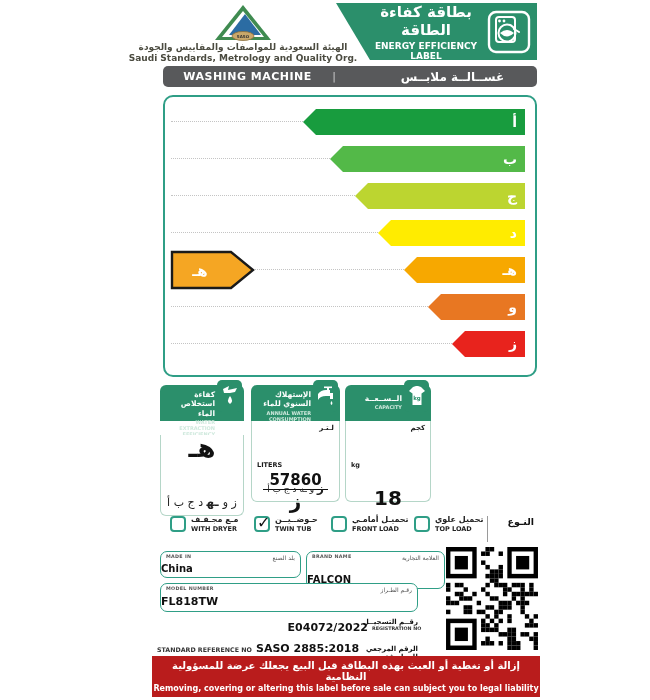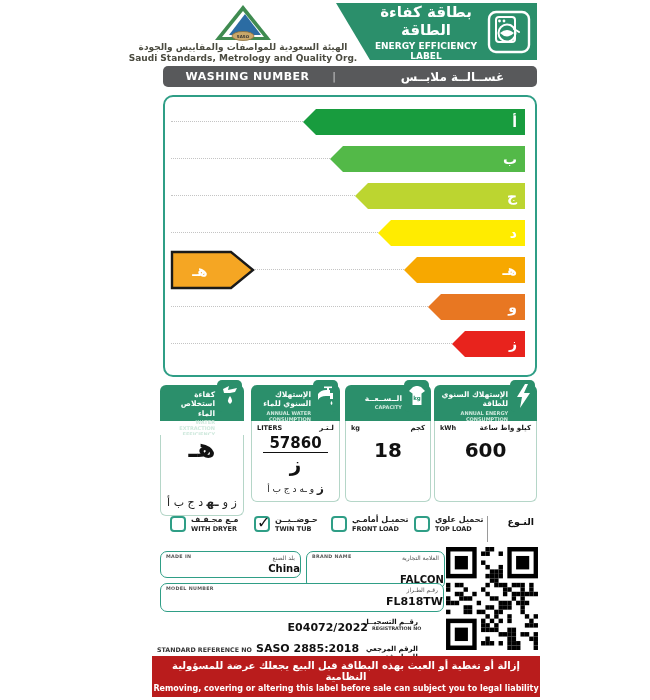--- a/index.html
+++ b/index.html
@@ -42,48 +42,48 @@
   .ibox { position:absolute; top:385px; height:117px; }
   .ibox-head { position:relative; height:36px; background:#2b8f6b; border-radius:6px 6px 0 0;
                color:#fff; padding:5px 29px 0 2px; text-align:right; }
   .ibox-head .h-ar { font-size:7.5px; font-weight:bold; direction:rtl; line-height:1.25; }
   .ibox-head .h-en { font-size:5px; font-weight:bold; color:#cfe9dd; margin-top:1px; }
   .icon-tab { position:absolute; top:-5px; right:2px; width:25px; height:32px; background:#2b8f6b;
               border-radius:5px; display:flex; align-items:center; justify-content:center; }
   .ibox-body { height:81px; background:#fff; border:1px solid #b5d6c8; border-top:none;
                border-radius:0 0 6px 6px; position:relative; text-align:center; }
   .unit-row { display:flex; justify-content:space-between; padding:3px 5px 0 5px; }
-  .unit-en { font-size:6.5px; font-weight:bold; color:#1a1a1a; }
+  .unit-en { font-size:6.5px; font-weight:bold; color:#1a1a1a;margin-top:37px; }
   .unit-ar { font-size:7px; font-weight:bold; direction:rtl; color:#1a1a1a; }
   .big-grade { font-size:26px; font-weight:bold; color:#111; direction:rtl; line-height:1; margin-top:14px; }
   .scale { font-size:9px; color:#222; direction:ltr; unicode-bidi:bidi-override;
            position:absolute; bottom:6px; left:0; right:0; letter-spacing:1px; }
   .scale .scale-current { font-weight:bold; font-size:12px; }
   .value-underline { display:inline-block; font-size:15px; font-weight:bold; color:#111;
                      border-bottom:1.5px solid #111; padding:0 6px; margin-top:2px; }
   .mid-grade { font-size:20px; font-weight:bold; color:#111; direction:rtl; line-height:1.1; }
-  .big-value { font-size:20px; font-weight:bold; color:#111; margin-top:6px; }
+  .big-value { font-size:20px; font-weight:bold; color:#111; margin-top:17px; }
 
   
   .opt { position:absolute; top:515px; display:flex; align-items:center; gap:5px; }
   .cb { width:16px; height:16px; border:2px solid #2f9e86; border-radius:4px; background:#fff;
         position:relative; flex:none; }
   .cb .tick { position:absolute; left:1px; top:-5px; font-size:16px; font-weight:bold; color:#111; }
   .opt-labels .o-ar { font-size:8px; font-weight:bold; direction:rtl; text-align:right; color:#222; }
   .opt-labels .o-en { font-size:6.5px; font-weight:bold; color:#222; margin-top:1px; }
   .type-divider { position:absolute; left:487px; top:516px; width:1px; height:26px; background:#9a9a9a; }
   .type-label { position:absolute; left:492px; top:516px; width:42px; text-align:right; }
   .type-label .t-ar { font-size:9.5px; font-weight:bold; direction:rtl; color:#111; }
   .type-label .t-en { font-size:7.5px; font-weight:bold; color:#111;margin-top:44px; }
 
   
   .field { position:absolute; border:1.5px solid #2f9e86; border-radius:7px; background:#fff; }
   .f-en { position:absolute; top:2px; left:5px; font-size:4.8px; font-weight:bold; color:#555; letter-spacing:.3px; }
   .f-ar { position:absolute; top:2px; right:5px; font-size:6px; color:#555; direction:rtl; }
-  .f-val { position:absolute; left:0; right:0; bottom:3px; text-align:right; font-size:10px; font-weight:bold; color:#111; }
+  .f-val { position:absolute; left:0; right:0; bottom:3px; text-align:left; font-size:10px; font-weight:bold; color:#111; }
   .reg-value { position:absolute; left:250px; top:621px; width:118px; text-align:right;
                font-size:11px; font-weight:bold; color:#111; }
   .reg-labels { position:absolute; left:372px; top:618px; width:46px; text-align:right; }
   .reg-labels .r-ar { font-size:7px; font-weight:bold; direction:rtl; white-space:nowrap; color:#111; }
   .reg-labels .r-en { font-size:4.8px; font-weight:bold; color:#333; white-space:nowrap; }
   .std-en { position:absolute; left:157px; top:646px; font-size:6.3px; font-weight:bold; color:#333; }
   .std-val { position:absolute; left:256px; top:642px; font-size:11px; font-weight:bold; color:#111; }
   .std-ar { position:absolute; left:342px; top:645px; width:76px; text-align:right; font-size:7px;
             font-weight:bold; direction:rtl; color:#111; }
 
@@ -121,21 +121,21 @@
       <rect x="10" y="8" width="19" height="25" rx="3" fill="none" stroke="#fff" stroke-width="2"></rect>
       <circle cx="13.5" cy="12" r="1.4" fill="#fff"></circle>
       <circle cx="18" cy="12" r="1.4" fill="#fff"></circle>
       <circle cx="21" cy="24" r="8.5" fill="none" stroke="#fff" stroke-width="2"></circle>
       <path d="M14 24 q7 -6 14 0 q-7 7 -14 0 Z" fill="#fff"></path>
       <path d="M28 20 l5 3" stroke="#fff" stroke-width="2" stroke-linecap="round"></path>
     </svg>
   </div>
 
   <div class="product-bar">
-    <div class="pb-en">WASHING NUMBER</div>
+    <div class="pb-en">WASHING MACHINE</div>
     <div class="pb-sep">|</div>
     <div class="pb-ar">غســالــة ملابــس</div>
   </div>
 
   <div class="panel">
     <div class="grade-row" style="top:0">
       <div class="leader" style="width: 138px;"></div>
       <div class="arrow" style="width: 222px; background: rgb(24, 156, 62);">
           <span>أ</span>
         </div>
@@ -237,38 +237,20 @@
     </div>
     <div class="ibox-body">
       <div class="unit-row">
         <span class="unit-en">kg</span>
         <span class="unit-ar">كجم</span>
       </div>
       <div class="big-value">18</div>
     </div>
   </div>
 
-  <div class="ibox" style="left:434px; width:103px;">
-    <div class="ibox-head">
-      <div class="h-ar">الإستهلاك السنوي للطاقة</div>
-      <div class="h-en">ANNUAL ENERGY CONSUMPTION</div>
-      <div class="icon-tab">
-        <svg width="16" height="24" viewBox="0 0 16 24">
-          <polygon points="10,0 2,13 7,13 5,24 15,9 9,9 13,0" fill="#fff"></polygon>
-        </svg>
-      </div>
-    </div>
-    <div class="ibox-body">
-      <div class="unit-row">
-        <span class="unit-en">kWh</span>
-        <span class="unit-ar">كيلو واط ساعة</span>
-      </div>
-      <div class="big-value">600</div>
-    </div>
-  </div>
 
   <div class="opt" style="left:170px;">
     <div class="cb"></div>
     <div class="opt-labels">
       <div class="o-ar">مـع مجـفـف</div>
       <div class="o-en">WITH DRYER</div>
     </div>
   </div>
   <div class="opt" style="left:254px;">
     <div class="cb">
@@ -302,21 +284,21 @@
   <div class="field" style="left:160px; top:551px; width:141px; height:27px;">
     <span class="f-en">MADE IN</span>
     <span class="f-ar">بلد الصنع</span>
     <div class="f-val">China</div>
   </div>
   <div class="field" style="left:306px; top:551px; width:139px; height:38px;">
     <span class="f-en">BRAND NAME</span>
     <span class="f-ar">العلامة التجارية</span>
     <div class="f-val">FALCON</div>
   </div>
-  <div class="field" style="left:160px; top:583px; width:284px; height:29px;">
+  <div class="field" style="left:160px; top:583px; width:258px; height:29px;">
     <span class="f-en">MODEL NUMBER</span>
     <span class="f-ar">رقـم الطـراز</span>
     <div class="f-val" style="font-size:11px;">FL818TW</div>
   </div>
 
   <div class="reg-value">E04072/2022</div>
   <div class="reg-labels">
     <div class="r-ar">رقــم التسجيــل</div>
     <div class="r-en">REGISTRATION NO</div>
   </div>

